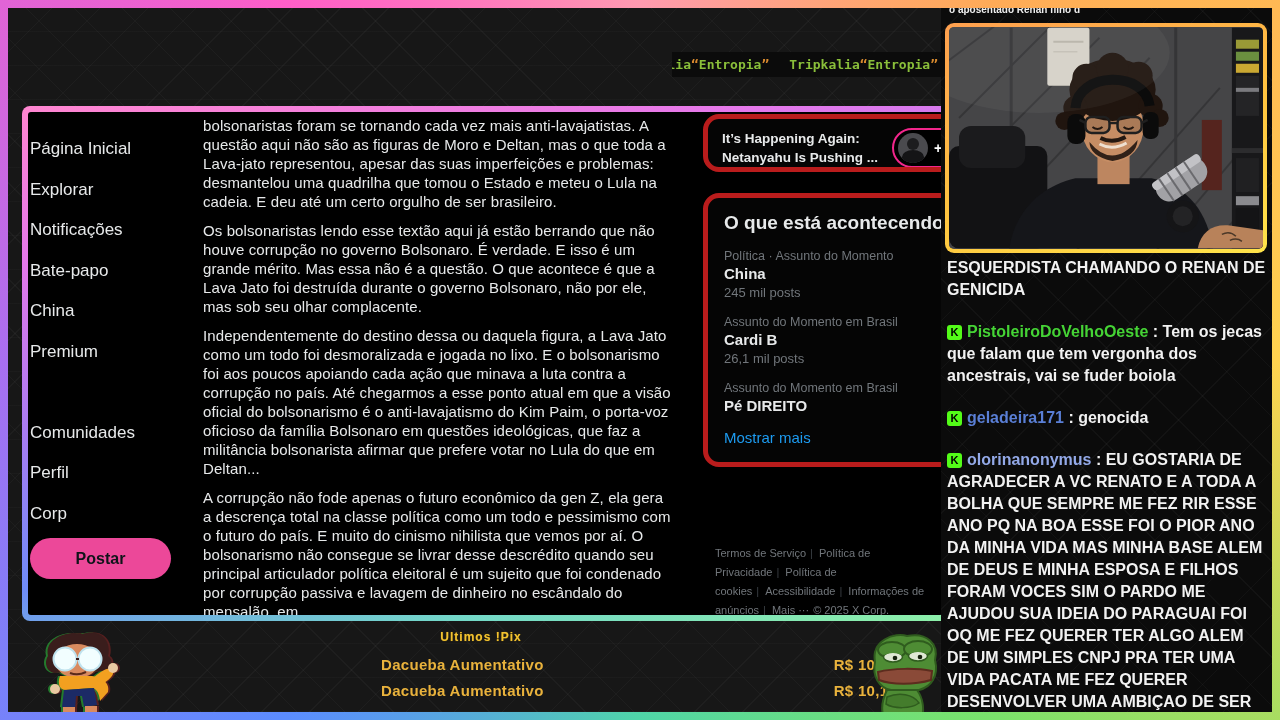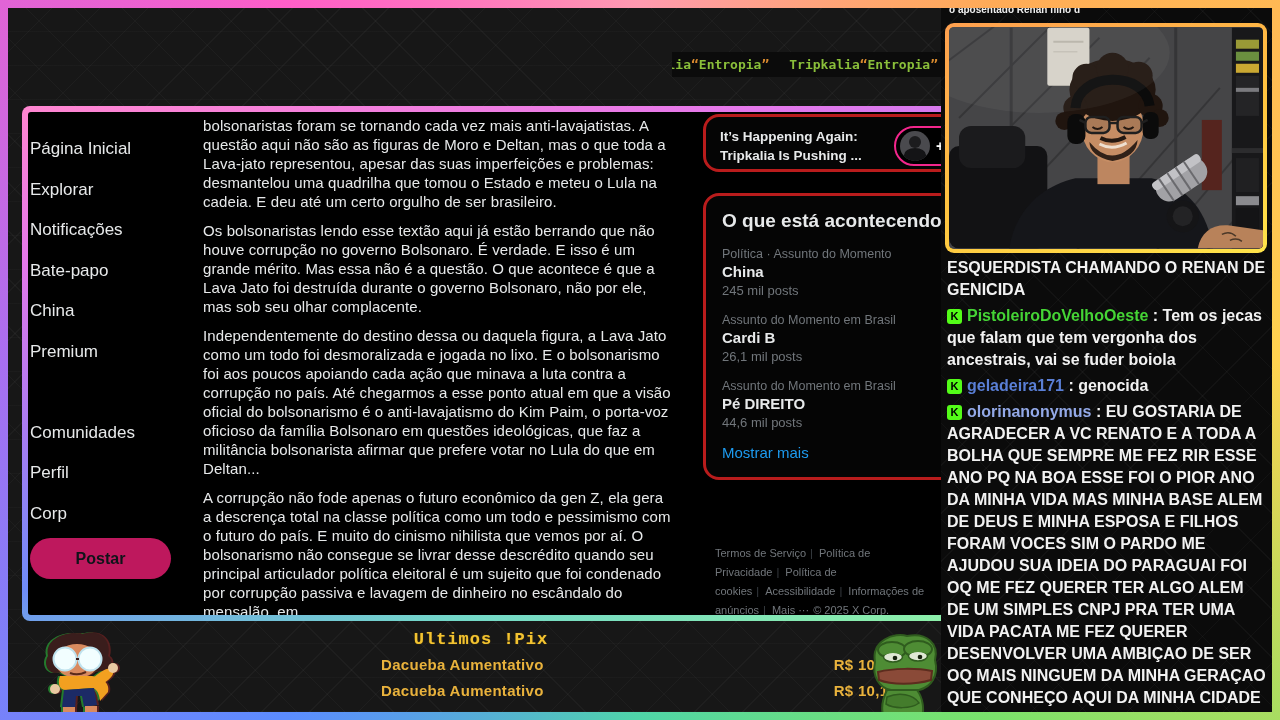--- a/index.html
+++ b/index.html
@@ -30,31 +30,31 @@
   #browser{position:absolute;left:14px;top:98px;width:927px;height:515px;padding:6px;border-radius:8px;
     background:linear-gradient(168deg,#ff86d0 0%,#e478ea 22%,#a87cf2 46%,#6f8cf8 68%,#73d8c8 85%,#8df0a8 100%);}
   #tw{position:relative;width:100%;height:100%;background:#000;border-radius:3px;overflow:hidden;
     color:#e7e9ea;}
 
   
   #tw-side{position:absolute;left:2px;top:0;width:170px;height:100%;}
   .side-item{position:absolute;left:0;width:168px;height:22px;font-size:17px;color:#e7e9ea;
     display:flex;align-items:center;cursor:pointer;}
   #post-btn{position:absolute;left:0px;top:426px;width:141px;height:41px;border-radius:21px;
-    background:#be185d;color:#0f1419;font-size:16px;font-weight:bold;display:flex;
+    background:#ec4899;color:#0f1419;font-size:16px;font-weight:bold;display:flex;
     align-items:center;justify-content:center;cursor:pointer;}
 
   
   #tw-main{position:absolute;left:175px;top:0px;width:472px;height:100%;overflow:hidden;}
   #tw-main p{margin:0 0 10px 0;font-size:15px;line-height:19px;letter-spacing:.1px;color:#e7e9ea;}
   #tw-main{padding-top:4px;}
 
   
   #tw-right{position:absolute;left:675px;top:0;width:270px;height:100%;}
-  .x-card{background:#050505;border:3px solid #b91c1c;border-radius:16px;overflow:hidden;}
+  .x-card{background:#050505;border:5px solid #b91c1c;border-radius:16px;overflow:hidden;}
   #news-card{position:absolute;left:0;top:2px;width:268px;height:58px;padding:10px 14px;}
   #news-title{font-size:13.5px;font-weight:bold;line-height:19px;color:#e7e9ea;width:175px;}
   #news-pill{position:absolute;right:-14px;top:9px;height:40px;min-width:88px;border:2.5px solid #f3268c;
     border-radius:22px;background:#000;display:flex;align-items:center;gap:6px;padding:0 10px 0 4px;cursor:pointer;}
   #news-pill .av{width:30px;height:30px;border-radius:50%;background:#4a4a4e;overflow:hidden;position:relative;}
   #news-pill .av:before{content:"";position:absolute;left:9px;top:5px;width:12px;height:12px;border-radius:50%;background:#1c1c1e;}
   #news-pill .av:after{content:"";position:absolute;left:4px;top:17px;width:22px;height:14px;border-radius:50% 50% 0 0;background:#141416;}
   #news-pill .cnt{color:#fff;font-weight:bold;font-size:14px;}
 
   #trend-card{position:absolute;left:0;top:72px;width:268px;padding:14px 16px 10px 16px;margin-top:9px;}
@@ -64,39 +64,39 @@
   .trend .name{font-size:15px;font-weight:bold;color:#e7e9ea;line-height:20px;}
   .trend .posts{font-size:13px;color:#71767b;line-height:17px;}
   #show-more{font-size:15px;color:#1d9bf0;margin:8px 0 6px 0;cursor:pointer;}
 
   #tw-footer{position:absolute;left:12px;top:432px;width:256px;font-size:11px;color:#71767b;line-height:19px;}
   #tw-footer span.lnk{cursor:pointer;margin-right:4px;}
   #tw-footer span.sep{color:#3a3f44;margin-right:6px;}
 
   
   #pix-title{position:absolute;left:373px;top:622px;width:200px;text-align:center;
-    font-family:Liberation Mono, monospace;font-size:17px;font-weight:bold;color:#f2c232;
+    font-family:Liberation Sans, sans-serif;font-size:12px;font-weight:bold;color:#f2c232;
     text-shadow:0 0 1px #8a6a00;letter-spacing:1px;}
   #pix-list{position:absolute;left:373px;top:648px;width:516px;}
   .pix-row{display:flex;justify-content:space-between;height:26px;
     color:#e9b23c;font-size:15px;font-weight:bold;letter-spacing:.3px;}
 
   
   #chat{position:absolute;left:933px;top:0;width:331px;height:704px;overflow:hidden;
     background-color:#0b0b0b;
     background-image:
       repeating-linear-gradient(45deg, rgba(255,255,255,.03) 0 1px, transparent 1px 34px),
       repeating-linear-gradient(-45deg, rgba(255,255,255,.03) 0 1px, transparent 1px 34px);}
   #chat-clip{position:absolute;left:8px;top:-4px;width:320px;color:#efefef;font-weight:bold;
     font-size:10px;white-space:nowrap;overflow:hidden;}
   #cam{position:absolute;left:4px;top:15px;width:322px;height:230px;border-radius:9px;padding:4px;
     background:linear-gradient(160deg,#ffa04f 0%,#ffc43f 55%,#ffe44a 100%);}
   #cam-inner{width:100%;height:100%;border-radius:5px;overflow:hidden;background:#454547;}
   #chat-msgs{position:absolute;left:6px;top:249px;right:4px;bottom:2px;overflow:hidden;
-    display:flex;flex-direction:column;gap:4px;}
+    display:flex;flex-direction:column;gap:20px;}
   .msg{color:#f2f2f2;font-size:16px;font-weight:bold;line-height:22px;word-wrap:break-word;}
   .kbadge{display:inline-block;width:15px;height:15px;border-radius:3px;background:#53fc18;
     color:#000;font-size:11px;font-weight:bold;text-align:center;line-height:15px;
     margin-right:5px;transform:translateY(-1px);}
   .uname{cursor:pointer;}
 </style>
 </head>
 <body>
 
 <div id="stage">
@@ -128,21 +128,21 @@
             <p>bolsonaristas foram se tornando cada vez mais anti-lavajatistas. A questão aqui não são as figuras de Moro e Deltan, mas o que toda a Lava-jato representou, apesar das suas imperfeições e problemas: desmantelou uma quadrilha que tomou o Estado e meteu o Lula na cadeia. E deu até um certo orgulho de ser brasileiro.</p>
             <p>Os bolsonaristas lendo esse textão aqui já estão berrando que não houve corrupção no governo Bolsonaro. É verdade. E isso é um grande mérito. Mas essa não é a questão. O que acontece é que a Lava Jato foi destruída durante o governo Bolsonaro, não por ele, mas sob seu olhar complacente.</p>
             <p>Independentemente do destino dessa ou daquela figura, a Lava Jato como um todo foi desmoralizada e jogada no lixo. E o bolsonarismo foi aos poucos apoiando cada ação que minava a luta contra a corrupção no país. Até chegarmos a esse ponto atual em que a visão oficial do bolsonarismo é o anti-lavajatismo do Kim Paim, o porta-voz oficioso da família Bolsonaro em questões ideológicas, que faz a militância bolsonarista afirmar que prefere votar no Lula do que em Deltan...</p>
             <p>A corrupção não fode apenas o futuro econômico da gen Z, ela gera a descrença total na classe política como um todo e pessimismo com o futuro do país. E muito do cinismo nihilista que vemos por aí. O bolsonarismo não consegue se livrar desse descrédito quando seu principal articulador política eleitoral é um sujeito que foi condenado por corrupção passiva e lavagem de dinheiro no escândalo do mensalão, em</p>
           </main>
 
         <aside id="tw-right">
           <div id="news-card" class="x-card">
             <div id="news-title">
               <div>It’s Happening Again:</div>
-              <div>Tripkalia Is Pushing ...</div>
+              <div>Netanyahu Is Pushing ...</div>
             </div>
             <div id="news-pill">
               <span class="av"></span>
               <span class="cnt">+21</span>
             </div>
           </div>
 
           <div id="trend-card" class="x-card">
             <div id="trend-title">O que está acontecendo</div>
             <div id="trend-list">
@@ -152,21 +152,20 @@
                   <div class="posts">245 mil posts</div>
                 </div>
                 <div class="trend">
                   <div class="cat">Assunto do Momento em Brasil</div>
                   <div class="name">Cardi B</div>
                   <div class="posts">26,1 mil posts</div>
                 </div>
                 <div class="trend">
                   <div class="cat">Assunto do Momento em Brasil</div>
                   <div class="name">Pé DIREITO</div>
-                  <div class="posts">44,6 mil posts</div>
                 </div>
               </div>
             <div id="show-more">Mostrar mais</div>
           </div>
 
           <div id="tw-footer"><span class="lnk">Termos de Serviço</span><span class="sep">|</span><span class="lnk">Política de Privacidade</span><span class="sep">|</span><span class="lnk">Política de cookies</span><span class="sep">|</span><span class="lnk">Acessibilidade</span><span class="sep">|</span><span class="lnk">Informações de anúncios</span><span class="sep">|</span><span class="lnk">Mais ···</span><span class="lnk">© 2025 X Corp.</span></div>
         </aside>
 
       </div>
     </div>

